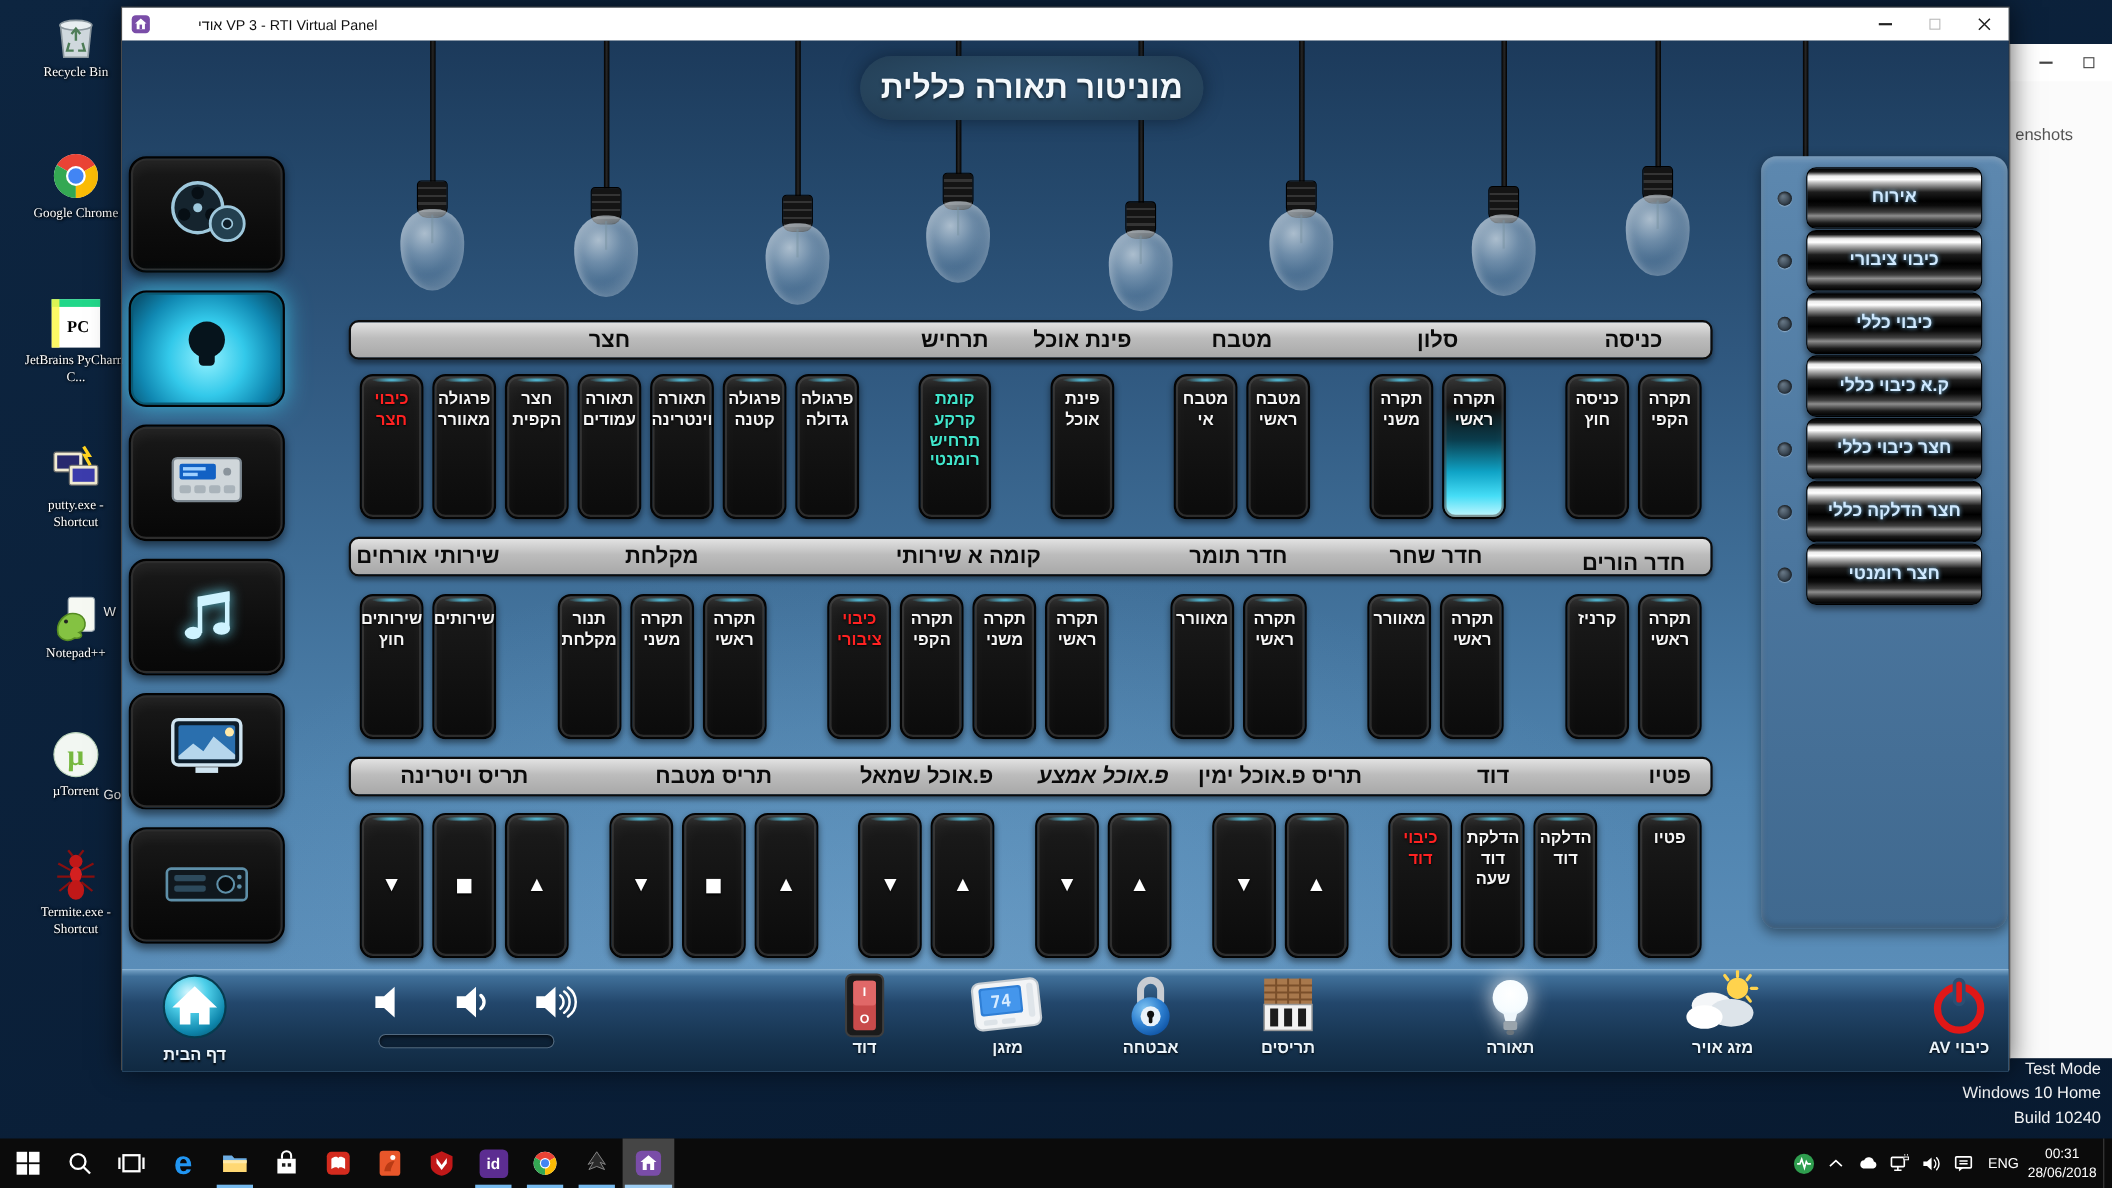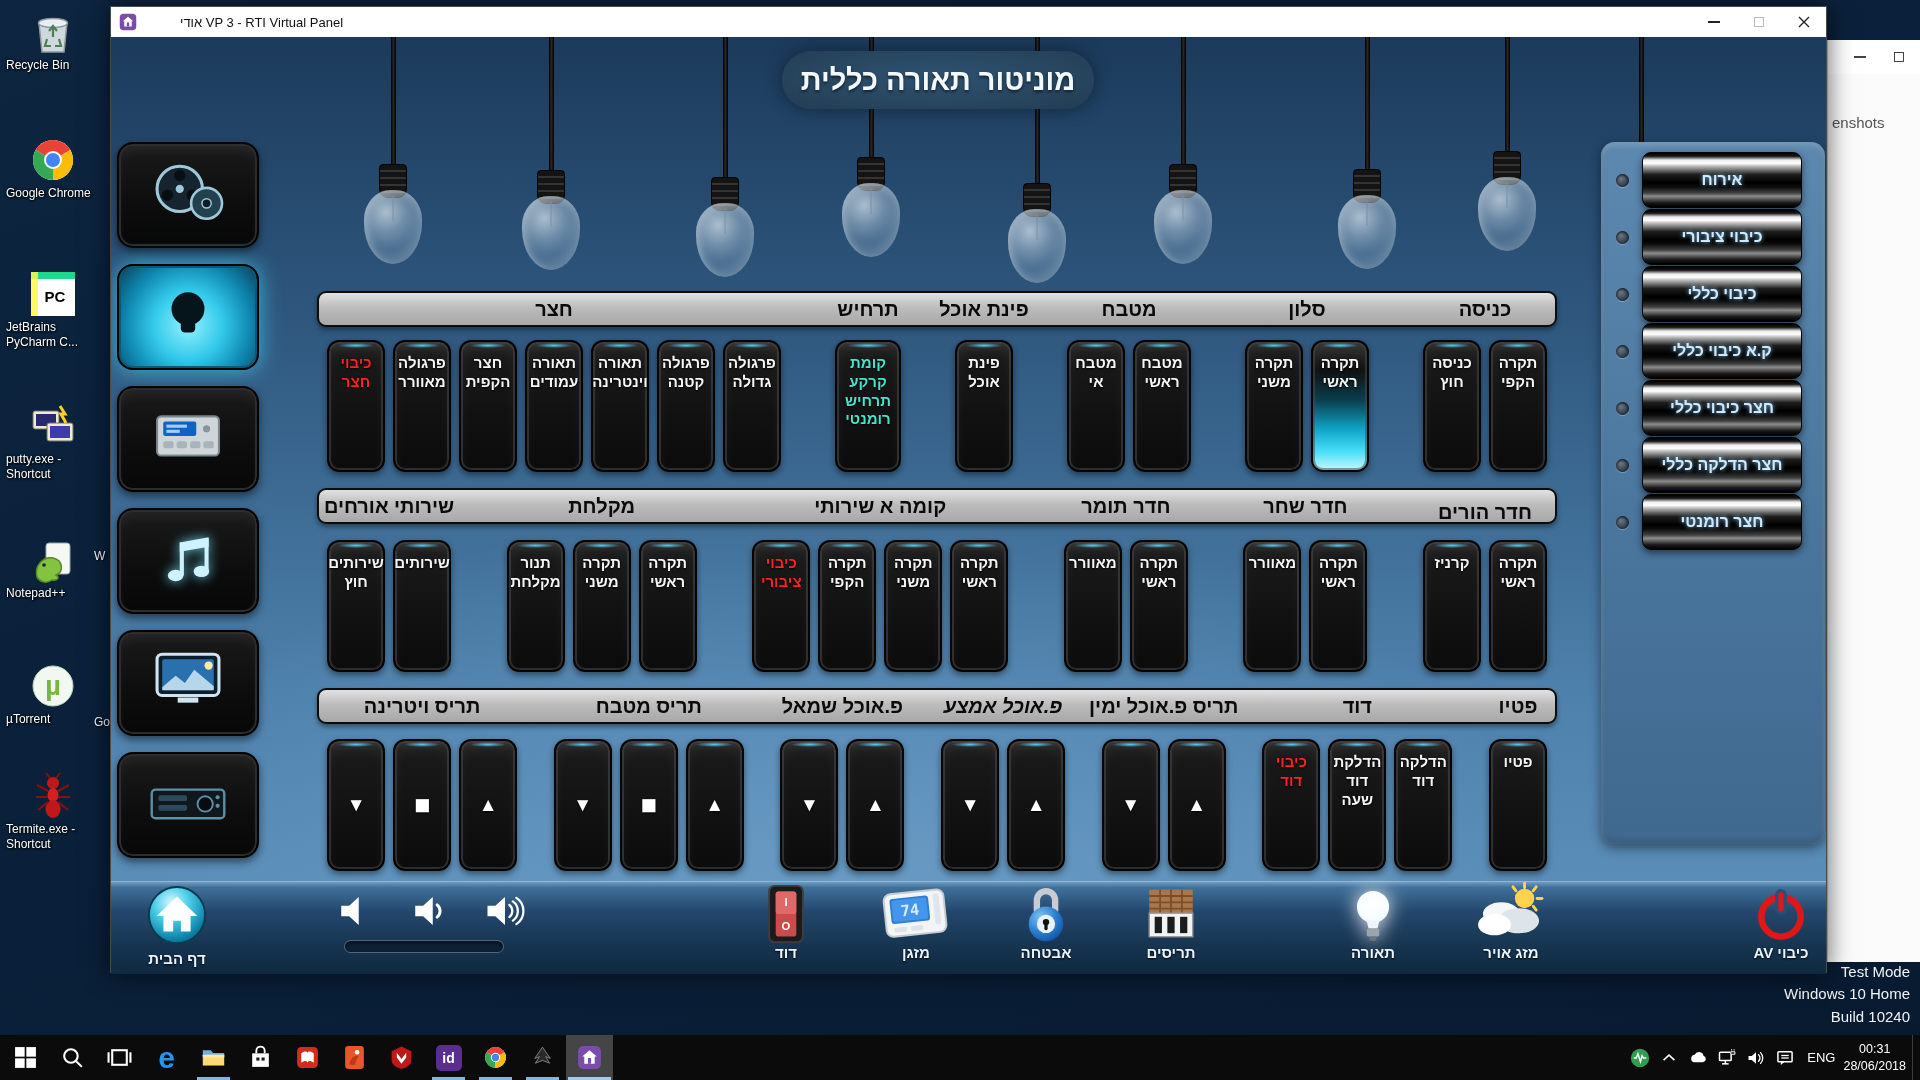--- a/index.html
+++ b/index.html
@@ -1,21 +1,21 @@
 <!DOCTYPE html>
 <html><head>
 <meta charset="utf-8">
 <style>
   * { margin:0; padding:0; box-sizing:border-box; }
   html,body { width:1920px; height:1080px; overflow:hidden; font-family:"Liberation Sans",sans-serif; }
   #stage { position:relative; width:1920px; height:1080px; background:linear-gradient(160deg,#0d2540 0%,#0a1f38 60%,#081a30 100%); overflow:hidden; }
 
   
   #desk-icons { position:absolute; left:6px; top:0; width:96px; height:1035px; }
-  .desk-icon { position:absolute; left:0; width:94px; text-align:left; cursor:default; }
+  .desk-icon { position:absolute; left:16px; width:94px; text-align:center; cursor:default;font-family:Liberation Serif, serif; }
   .desk-ic-img { width:48px; height:48px; margin:0 auto; }
   .desk-ic-img svg { width:48px; height:48px; }
   .desk-label { margin-top:2px; color:#fff; font-size:12px; line-height:1.25; text-shadow:1px 1px 2px #000, 0 0 3px #000; }
   .frag { position:absolute; color:#fff; font-size:12px; text-shadow:1px 1px 2px #000; }
 
   
   #watermark { position:absolute; right:10px; bottom:52px; text-align:right; color:rgba(255,255,255,.95); font-size:15px; line-height:1.5; }
 
   
   #bg-window { position:absolute; left:1827px; top:40px; width:93px; height:922px; background:#fbfbfb; border-left:1px solid #cfcfcf; }
@@ -768,21 +768,21 @@
                     </radialGradient>
                   </defs>
                   <circle cx="28" cy="23" r="18" fill="url(#bg2)"></circle>
                   <path d="M21 39 h14 l-2 8 h-10 z" fill="#eef6fb"></path>
                   <rect x="21" y="47" width="14" height="9" rx="2" fill="#9aa4ac"></rect>
                   <rect x="24" y="56" width="8" height="5" rx="2.5" fill="#6a747c"></rect>
                 </svg>
               </div>
               <div class="tb-label">תאורה</div>
             </div>
-            <div class="tb-item" style="left: 1352px;">
+            <div class="tb-item" style="left: 1407px;">
               <div class="tb-ic">
                 <svg viewBox="0 0 84 64" width="82" height="62">
                   <circle cx="56" cy="17" r="10" fill="#ffd34d"></circle>
                   <g stroke="#ffd34d" stroke-width="3" stroke-linecap="round">
                     <line x1="56" y1="1" x2="56" y2="6"></line>
                     <line x1="68" y1="5" x2="65" y2="9"></line>
                     <line x1="74" y1="17" x2="69" y2="17"></line>
                     <line x1="44" y1="5" x2="47" y2="9"></line>
                     <line x1="68" y1="29" x2="65" y2="25"></line>
                   </g>

